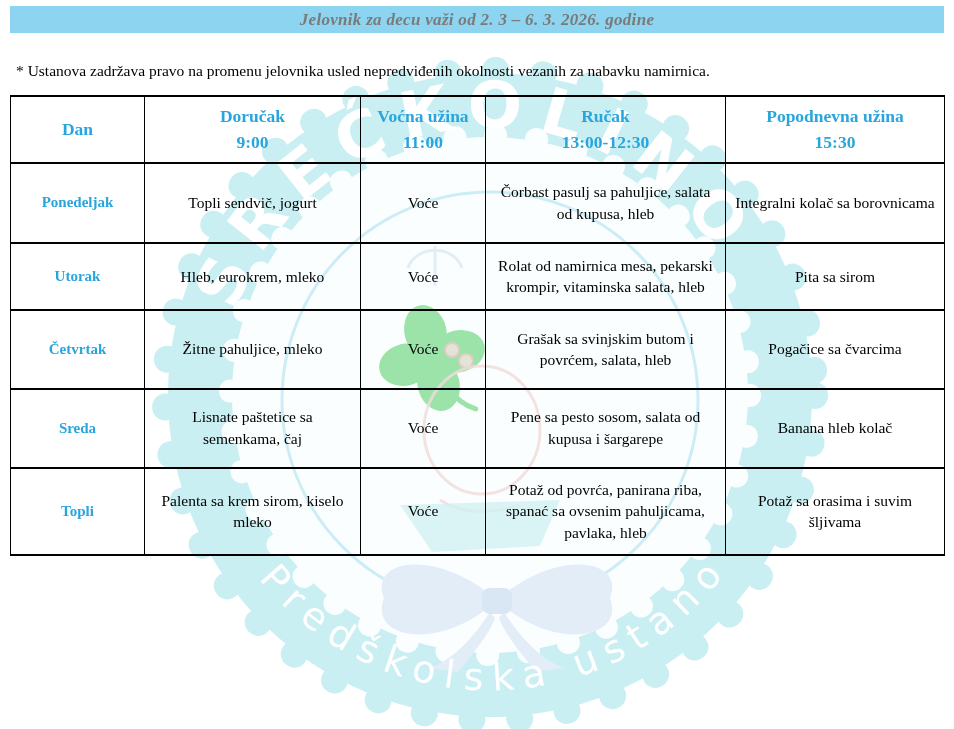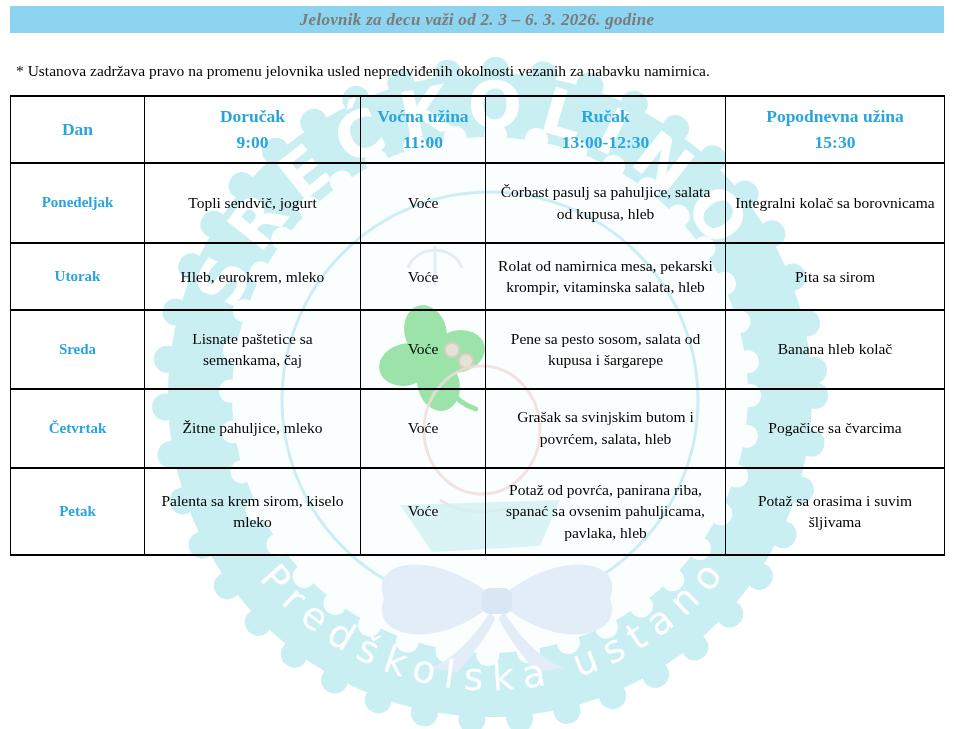--- a/index.html
+++ b/index.html
@@ -148,36 +148,36 @@
 
   <tr style="height: 62px;">
     <td class="day-cell">Utorak</td>
     <td class="food-cell">Hleb, eurokrem, mleko</td>
     <td class="food-cell">Voće</td>
     <td class="food-cell">Rolat od namirnica mesa, pekarski krompir, vitaminska salata, hleb</td>
     <td class="food-cell">Pita sa sirom</td>
   </tr>
 
   <tr style="height: 73px;">
+    <td class="day-cell">Četvrtak</td>
+    <td class="food-cell">Žitne pahuljice, mleko</td>
+    <td class="food-cell">Voće</td>
+    <td class="food-cell">Grašak sa svinjskim butom i povrćem, salata, hleb</td>
+    <td class="food-cell">Pogačice sa čvarcima</td>
+  </tr>
+
+  <tr style="height: 73px;">
     <td class="day-cell">Sreda</td>
     <td class="food-cell">Lisnate paštetice sa semenkama, čaj</td>
     <td class="food-cell">Voće</td>
     <td class="food-cell">Pene sa pesto sosom, salata od kupusa i šargarepe</td>
     <td class="food-cell">Banana hleb kolač</td>
   </tr>
 
-  <tr style="height: 73px;">
-    <td class="day-cell">Četvrtak</td>
-    <td class="food-cell">Žitne pahuljice, mleko</td>
-    <td class="food-cell">Voće</td>
-    <td class="food-cell">Grašak sa svinjskim butom i povrćem, salata, hleb</td>
-    <td class="food-cell">Pogačice sa čvarcima</td>
-  </tr>
-
   <tr style="height: 81px;">
-    <td class="day-cell">Petak</td>
+    <td class="day-cell">Topli</td>
     <td class="food-cell">Palenta sa krem sirom, kiselo mleko</td>
     <td class="food-cell">Voće</td>
     <td class="food-cell">Potaž od povrća, panirana riba, spanać sa ovsenim pahuljicama, pavlaka, hleb</td>
     <td class="food-cell">Potaž sa orasima i suvim šljivama</td>
   </tr>
 </tbody>
 </table>
 
 </body></html>

